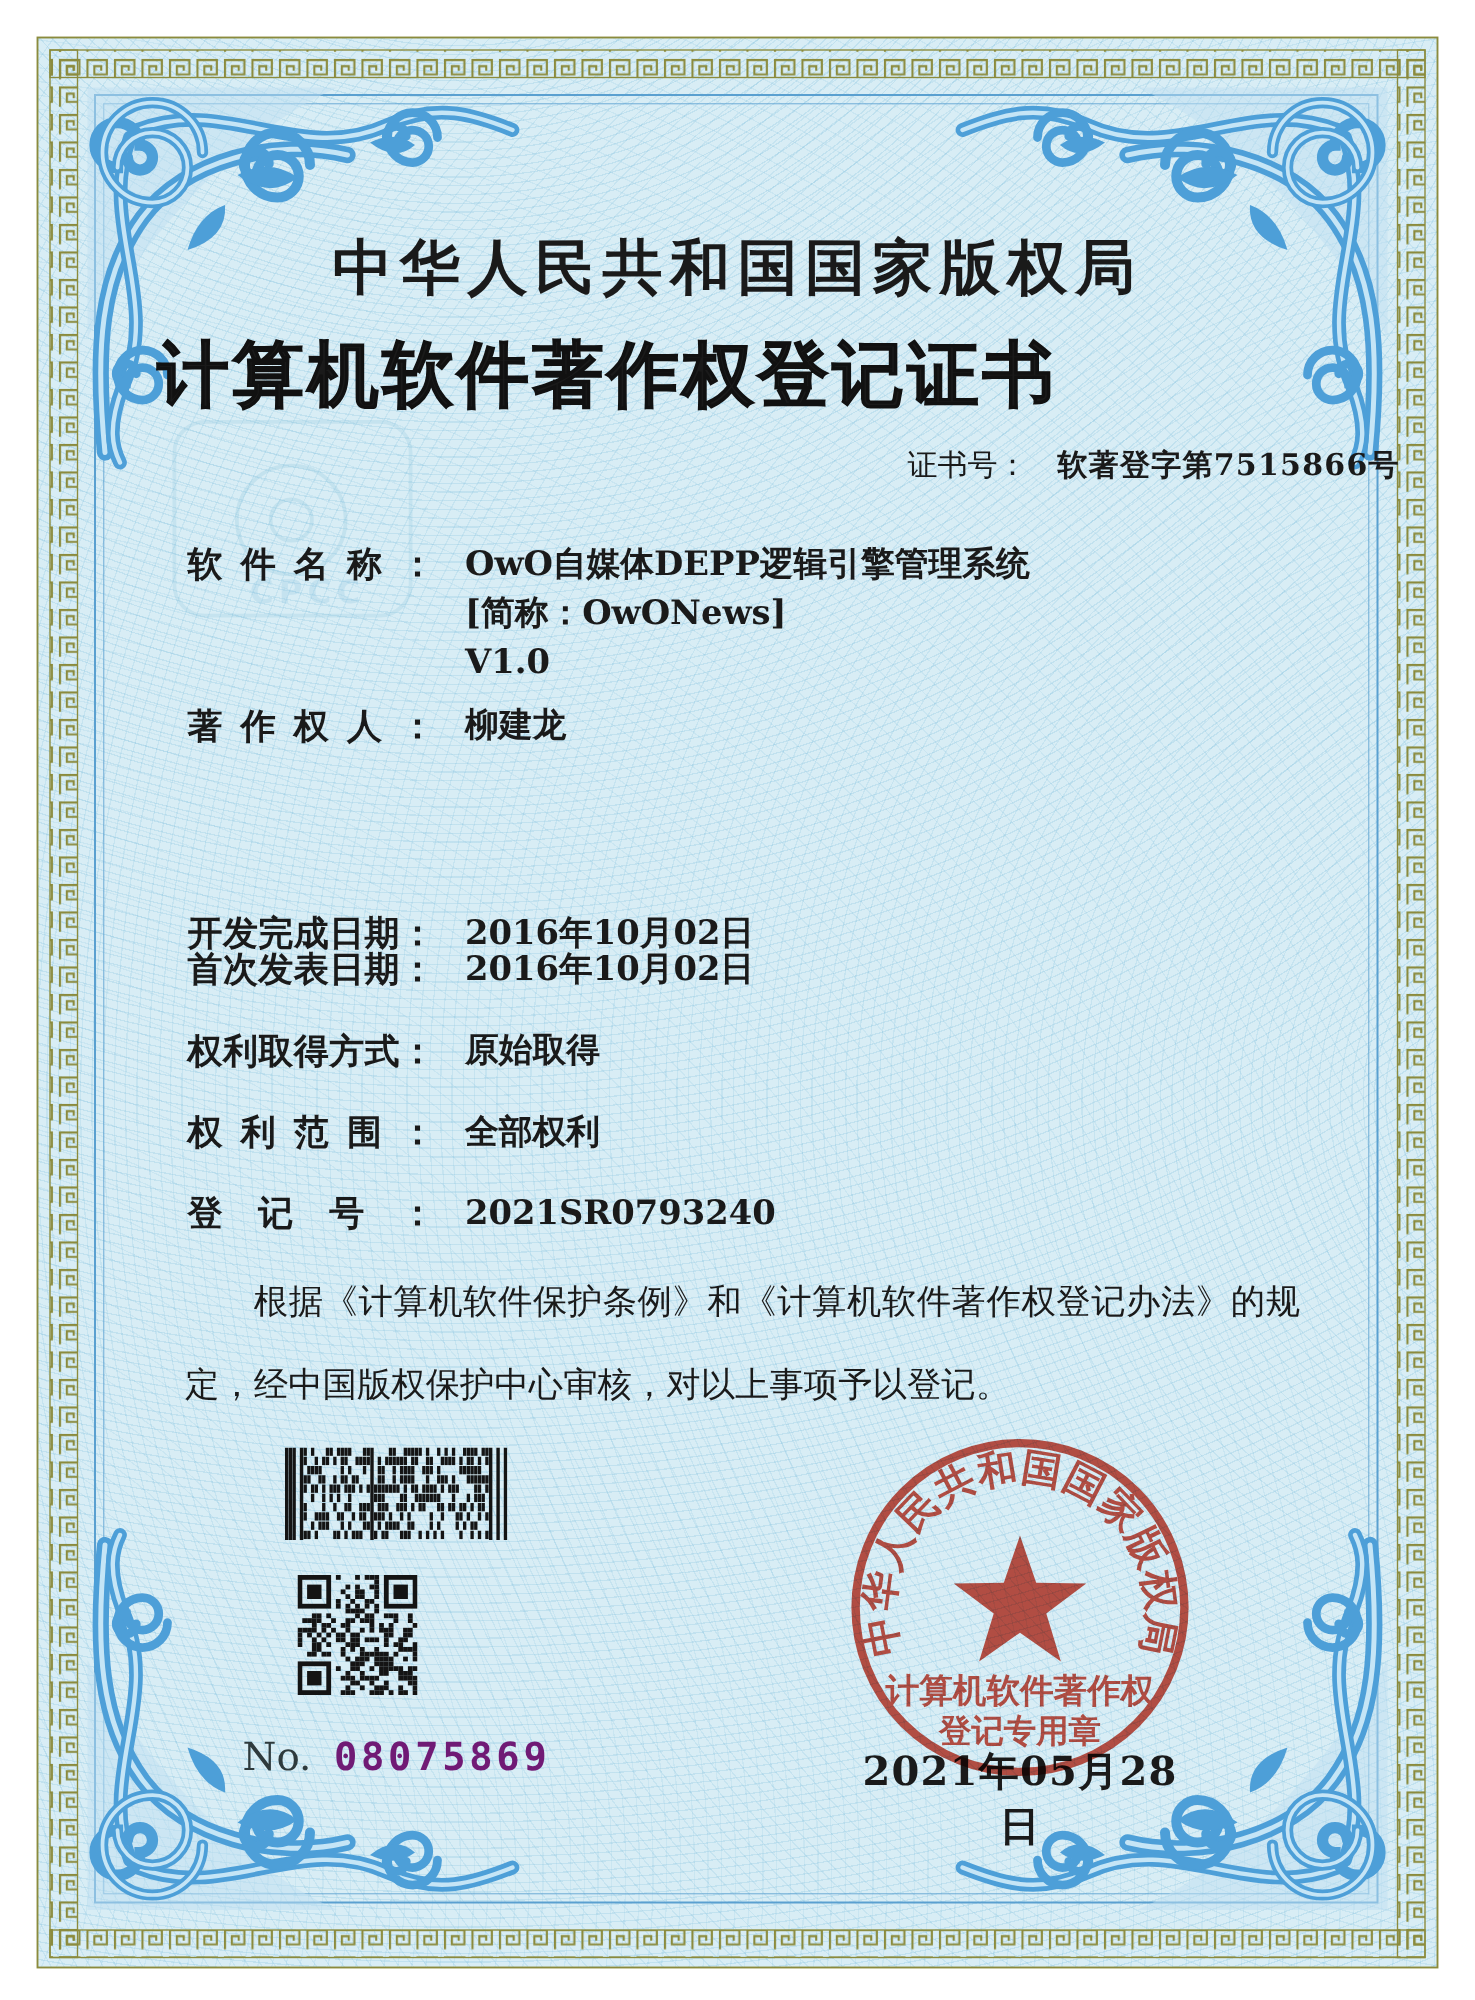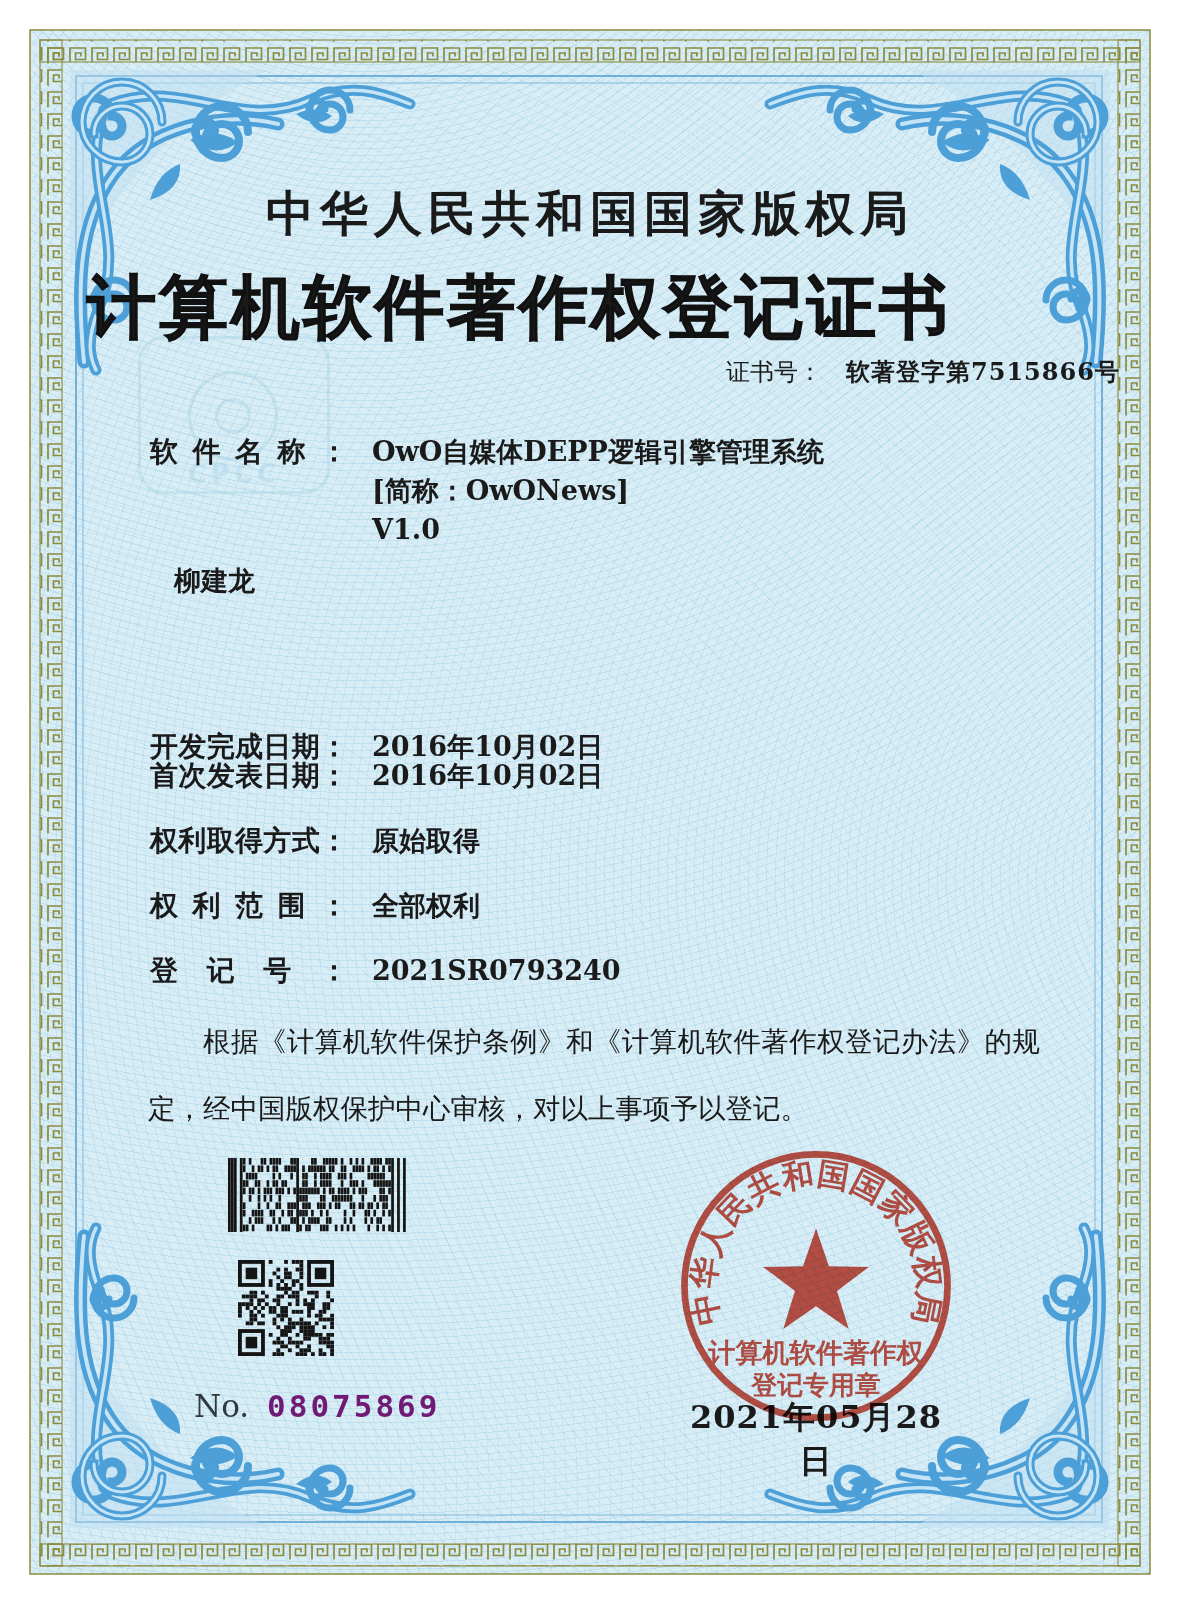--- a/index.html
+++ b/index.html
@@ -10,22 +10,22 @@
     background-color:#d8edf5;
     background-image:
       repeating-radial-gradient(circle at 30% -20%, rgba(125,190,220,.25) 0 1px, transparent 1px 7px),
       repeating-radial-gradient(circle at 110% 55%, rgba(125,190,220,.20) 0 1px, transparent 1px 9px),
       repeating-radial-gradient(circle at -15% 95%, rgba(125,190,220,.16) 0 1px, transparent 1px 11px);}
   .frame{position:absolute;left:0;top:0;width:1180px;height:1600px;pointer-events:none;}
   .content{position:absolute;z-index:3;}
   
   .authority{left:0;top:182px;width:1180px;text-align:center;font-size:48px;font-weight:900;
              letter-spacing:6px;}
-  .cert-title{left:0;top:262px;width:972px;text-align:center;font-size:69px;font-weight:900;
-             letter-spacing:3px;padding-left:33px;-webkit-text-stroke:1px #111;}
+  .cert-title{left:0;top:262px;width:972px;text-align:center;font-size:57px;font-weight:900;
+             letter-spacing:3px;-webkit-text-stroke:1px #111;}
   .certno{left:726px;top:356px;display:flex;gap:24px;align-items:baseline;}
   .certno .lbl{font-family:"DejaVu Sans","Liberation Sans",sans-serif;font-weight:400;font-size:24px;}
   .certno .val{font-size:24px;font-weight:700;letter-spacing:1px;}
   
   .frow{left:150px;display:flex;align-items:flex-start;margin-top:28px;}
   .flabel{width:198px;font-family:"DejaVu Sans","Liberation Sans",sans-serif;font-weight:700;
           font-size:28px;text-align:justify;text-align-last:justify;line-height:39px;}
   .fvalue{margin-left:24px;font-size:27px;font-weight:700;line-height:39px;white-space:pre;}
   
   .statement{left:148px;top:1008px;width:892px;font-size:27.5px;line-height:67px;
@@ -39,21 +39,21 @@
   .seal{left:672px;top:1142px;width:288px;height:288px;mix-blend-mode:multiply;opacity:.95;z-index:4;}
   .issue-date{left:688px;top:1396px;width:256px;text-align:center;font-size:32px;font-weight:700;
               letter-spacing:1px;z-index:2;}
   
   .wmark{left:138px;top:336px;width:186px;height:152px;border:3px solid rgba(140,195,220,.45);
          border-radius:26px;opacity:.55;z-index:1;}
   .wmark .ring{position:absolute;left:47px;top:32px;width:84px;height:84px;border-radius:50%;
          border:3px solid rgba(140,195,220,.5);}
   .wmark .ring:before{content:"";position:absolute;left:24px;top:24px;width:30px;height:30px;
          border-radius:50%;border:3px solid rgba(140,195,220,.5);}
-  .wmark .wm-text{position:absolute;left:0;bottom:2px;width:100%;text-align:center;
+  .wmark .wm-text{position:absolute;left:12px;bottom:2px;width:100%;text-align:center;
          font-family:"DejaVu Sans","Liberation Sans",sans-serif;font-weight:700;font-size:26px;
          color:rgba(150,200,225,.55);letter-spacing:4px;}
 </style>
 </head>
 <body>
 
 <div class="page">
 
   <div class="paper"></div>
 
@@ -108,20 +108,21 @@
   <div class="content certno">
     <span class="lbl">证书号：</span>
     <span class="val">软著登字第7515866号</span>
   </div>
 
   <div class="content frow" style="top:404px">
     <span class="flabel">软件名称：</span>
     <span class="fvalue"><span style="display:block">OwO自媒体DEPP逻辑引擎管理系统</span><span style="display:block">[简称：OwONews]</span><span style="display:block">V1.0</span></span>
   </div>
   <div class="content frow" style="top:533px">
+    <span class="flabel">著作权人：</span>
     <span class="fvalue">柳建龙</span>
   </div>
   <div class="content frow" style="top:699px">
     <span class="flabel">开发完成日期：</span>
     <span class="fvalue">2016年10月02日</span>
   </div>
   <div class="content frow" style="top:728px">
     <span class="flabel">首次发表日期：</span>
     <span class="fvalue">2016年10月02日</span>
   </div>

